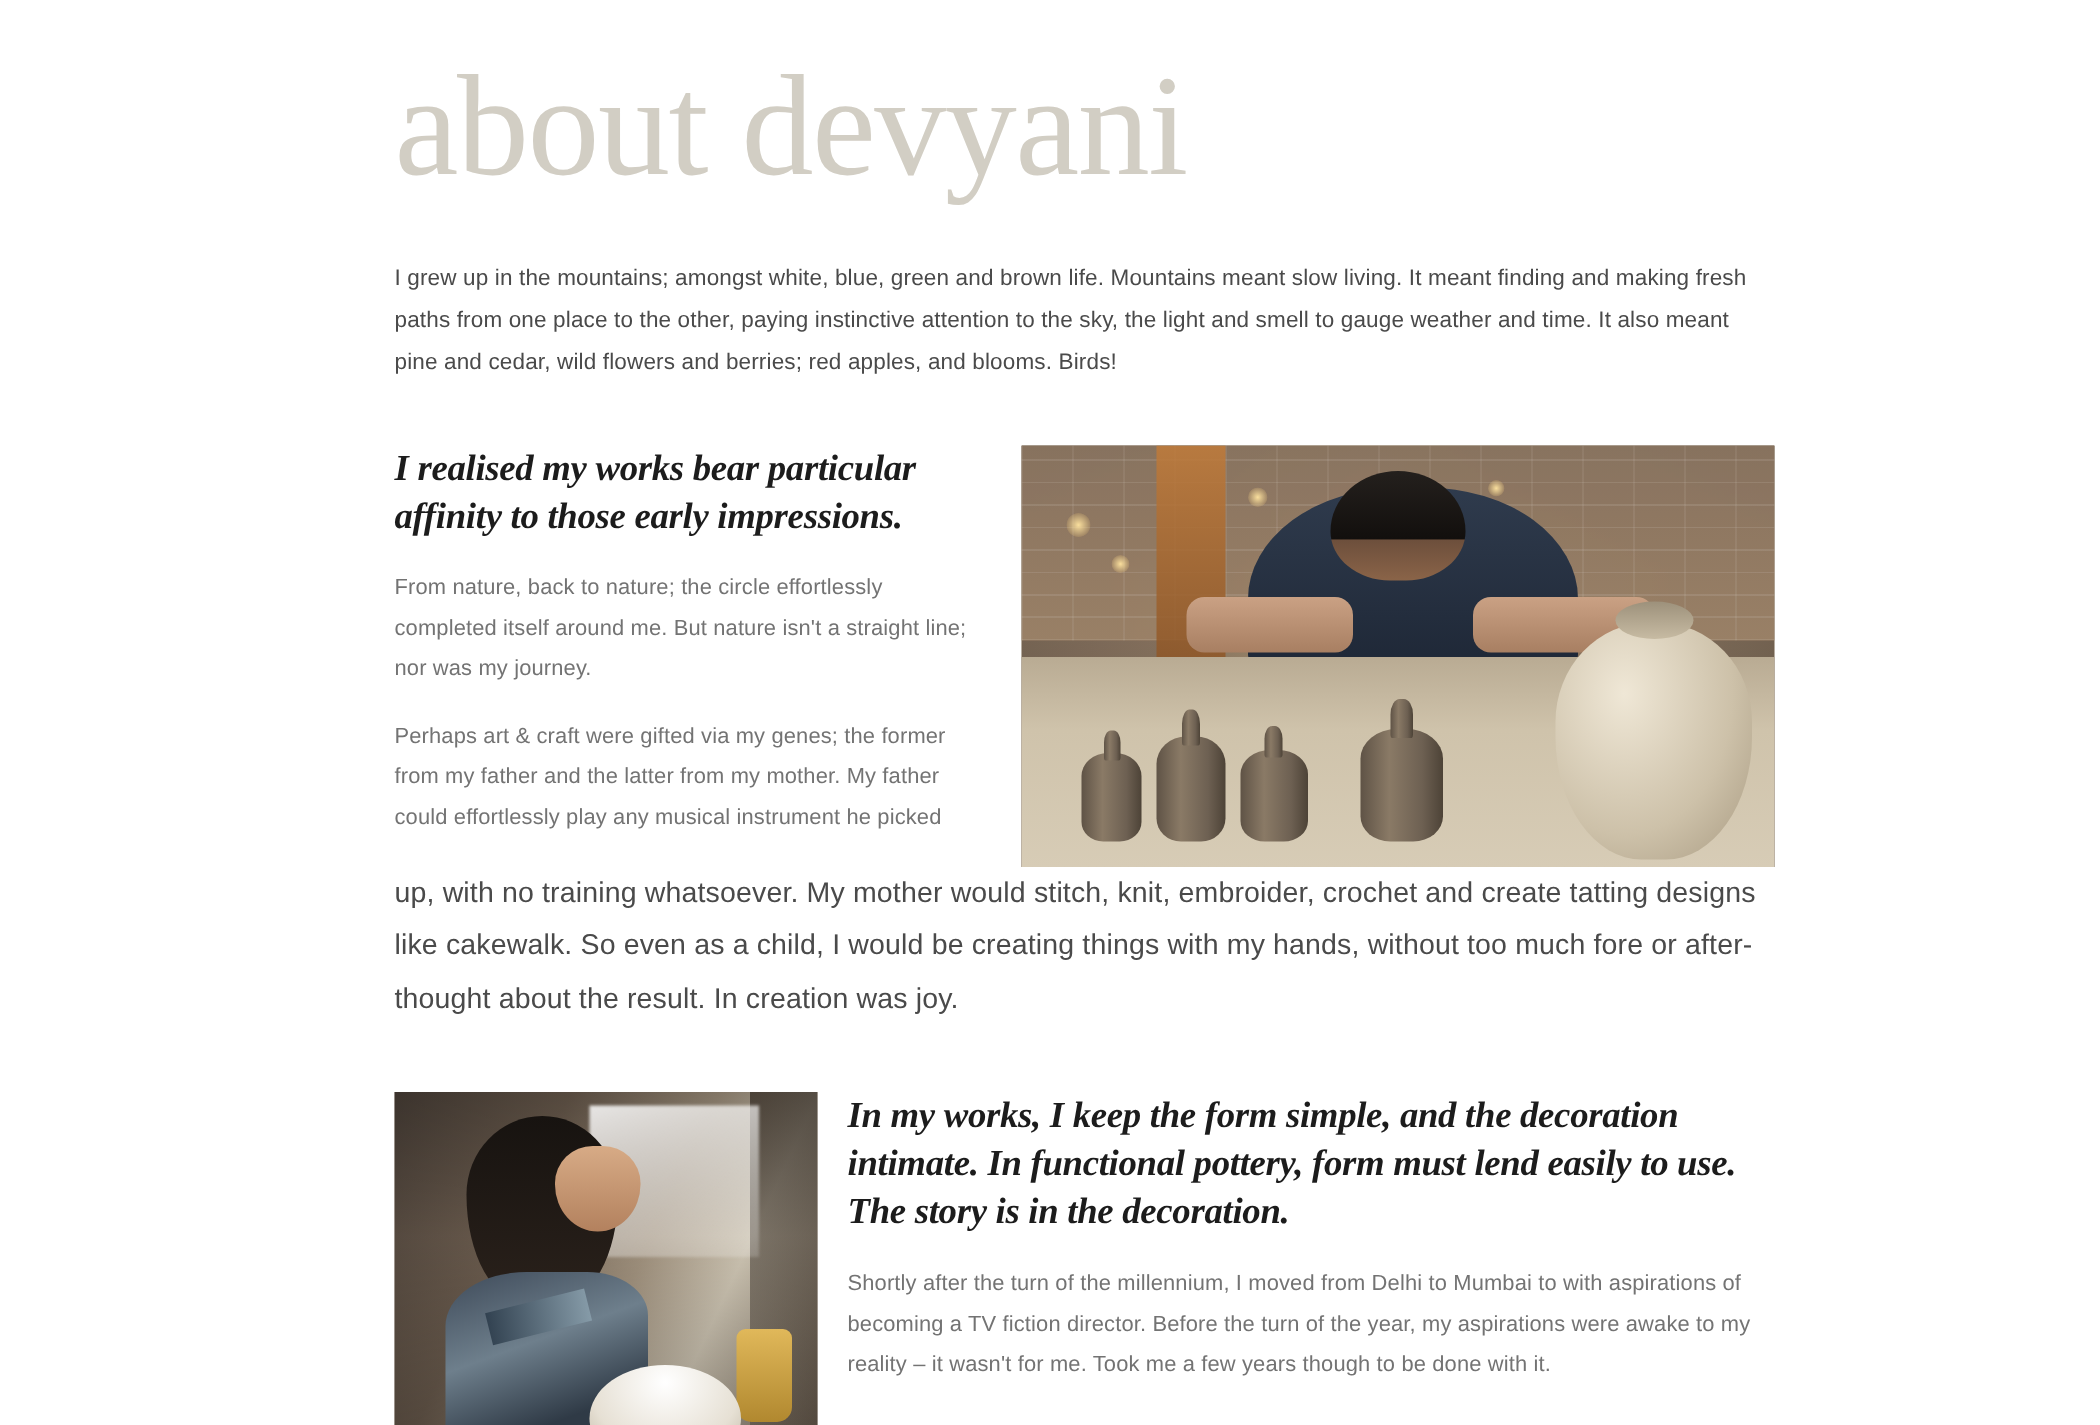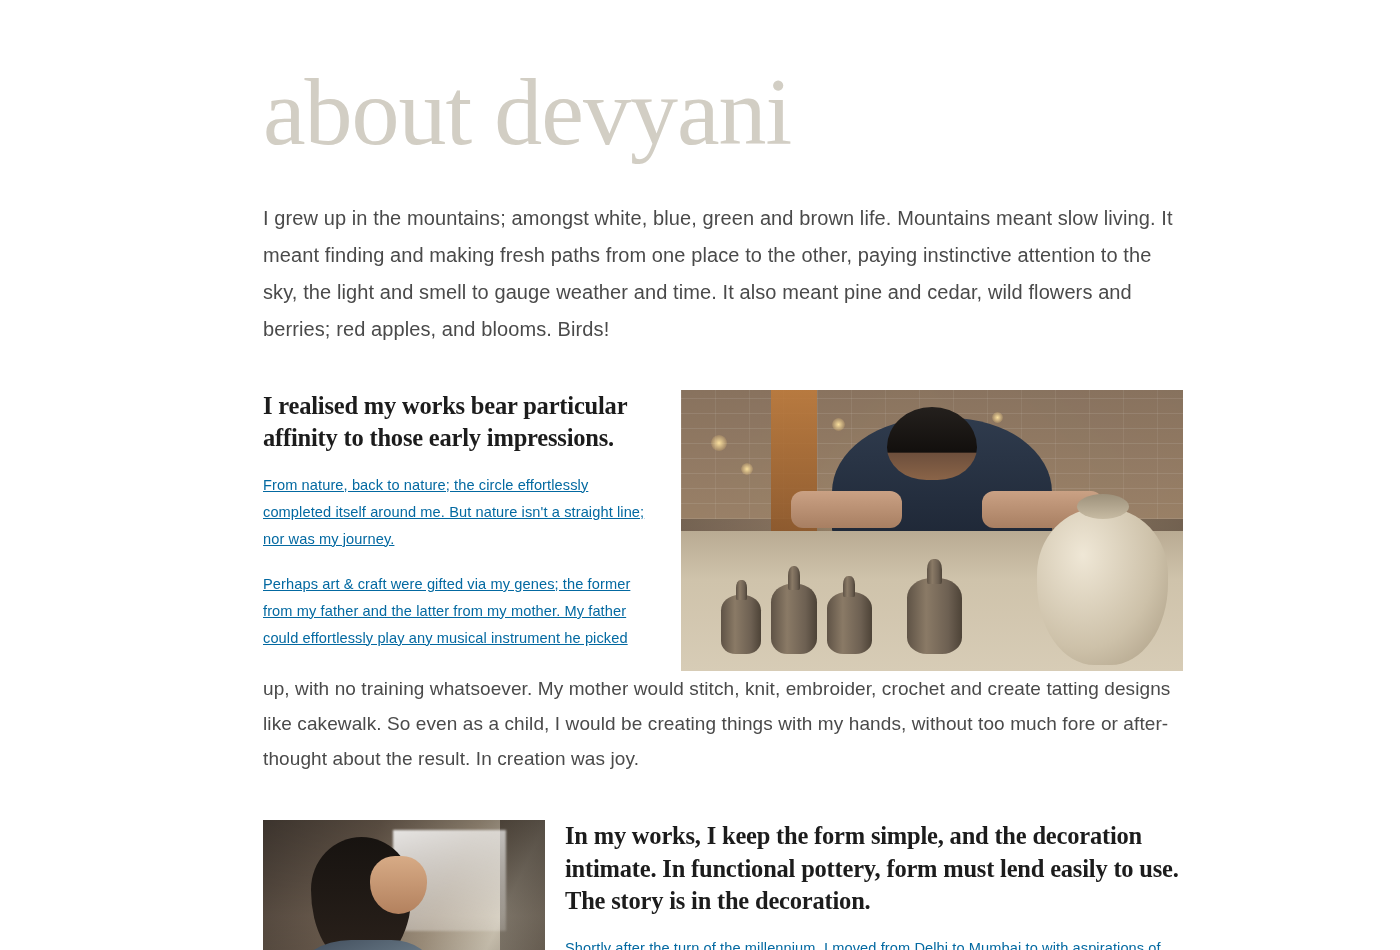--- a/index.html
+++ b/index.html
@@ -29,28 +29,28 @@
 
   
   .page-title {
     font-family: "Liberation Serif", serif;
     font-size: 96px;
     line-height: 1.0;
     font-weight: 400;
     color: #d2cec4;
     letter-spacing: -1px;
     margin: 0;
-    padding-top: 64px;
+    padding-top: 36px;
     white-space: nowrap;
   }
 
   
   .intro {
     margin-top: 40px;
-    font-size: 20px;
+    font-size: 15px;
     line-height: 1.85;
     color: #4a4a4a;
     letter-spacing: 0.1px;
     width: 918px;
   }
 
   
   .section-one {
     margin-top: 42px;
     position: relative;
@@ -69,28 +69,28 @@
     background: #9d8f7c;
   }
   .heading-serif {
     font-family: "Liberation Serif", serif;
     font-weight: 700;
     font-size: 24.5px;
     line-height: 1.3;
     color: #1c1c1c;
     margin: 0 0 18px 0;
     letter-spacing: -0.2px;
+    font-style: italic;
   }
   .body-p {
     font-size: 14.6px;
     line-height: 1.85;
-    color: #0369a1;
+    color: #737373;
     margin: 0 0 18px 0;
     letter-spacing: 0.1px;
-    text-decoration: underline;
   }
   .wrap-tail {
     clear: none;
     font-size: 19px;
     line-height: 1.85;
     color: #4a4a4a;
     letter-spacing: 0.1px;
     margin: 0;
   }
   .clearfix::after { content: ""; display: table; clear: both; }

